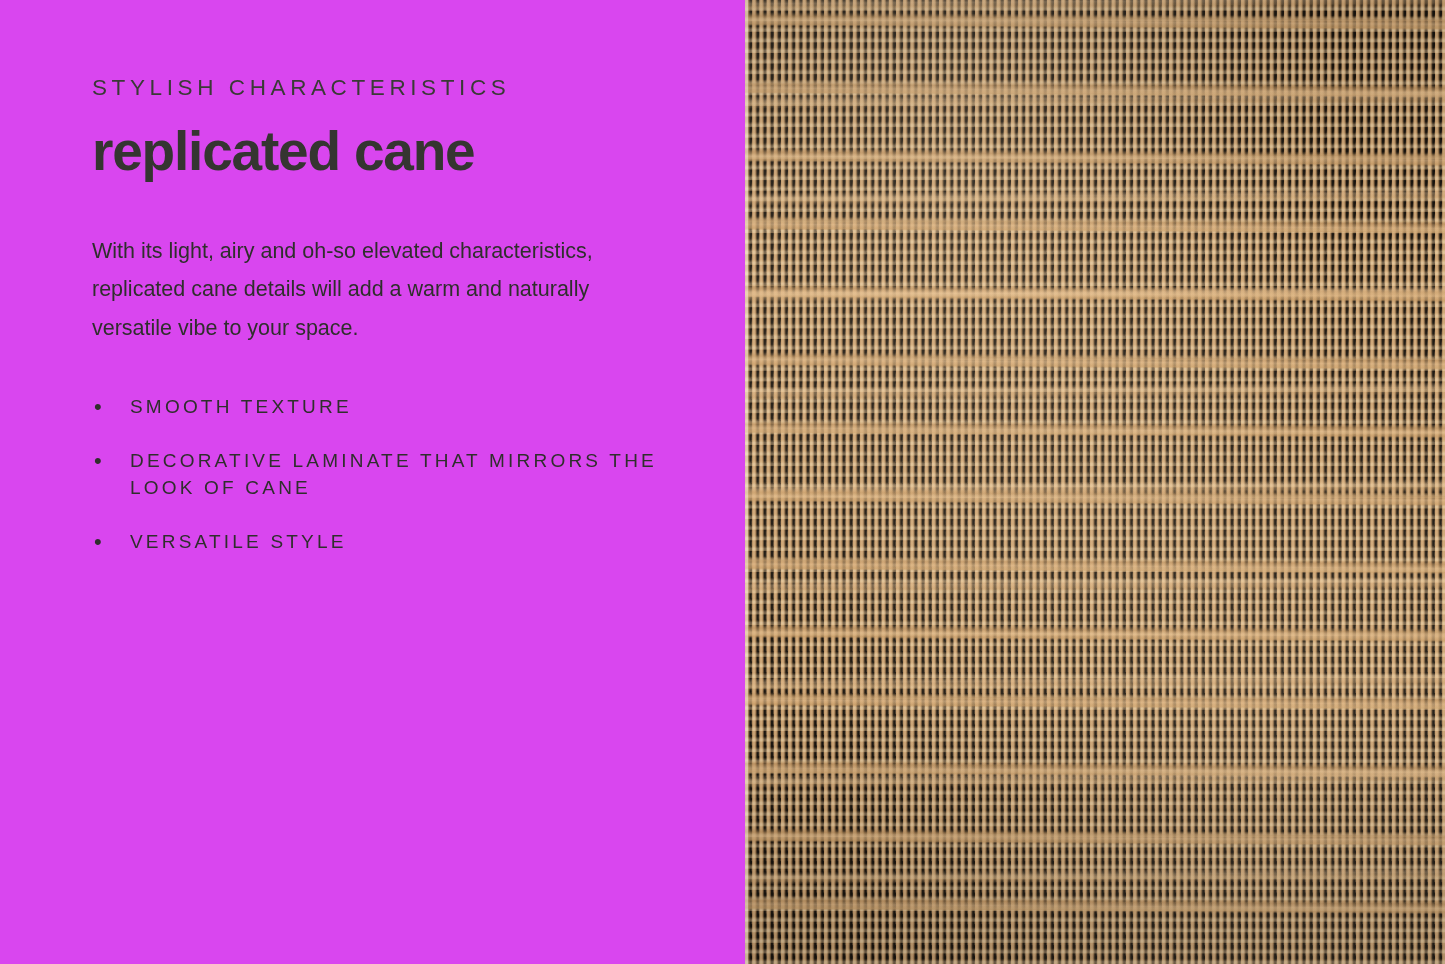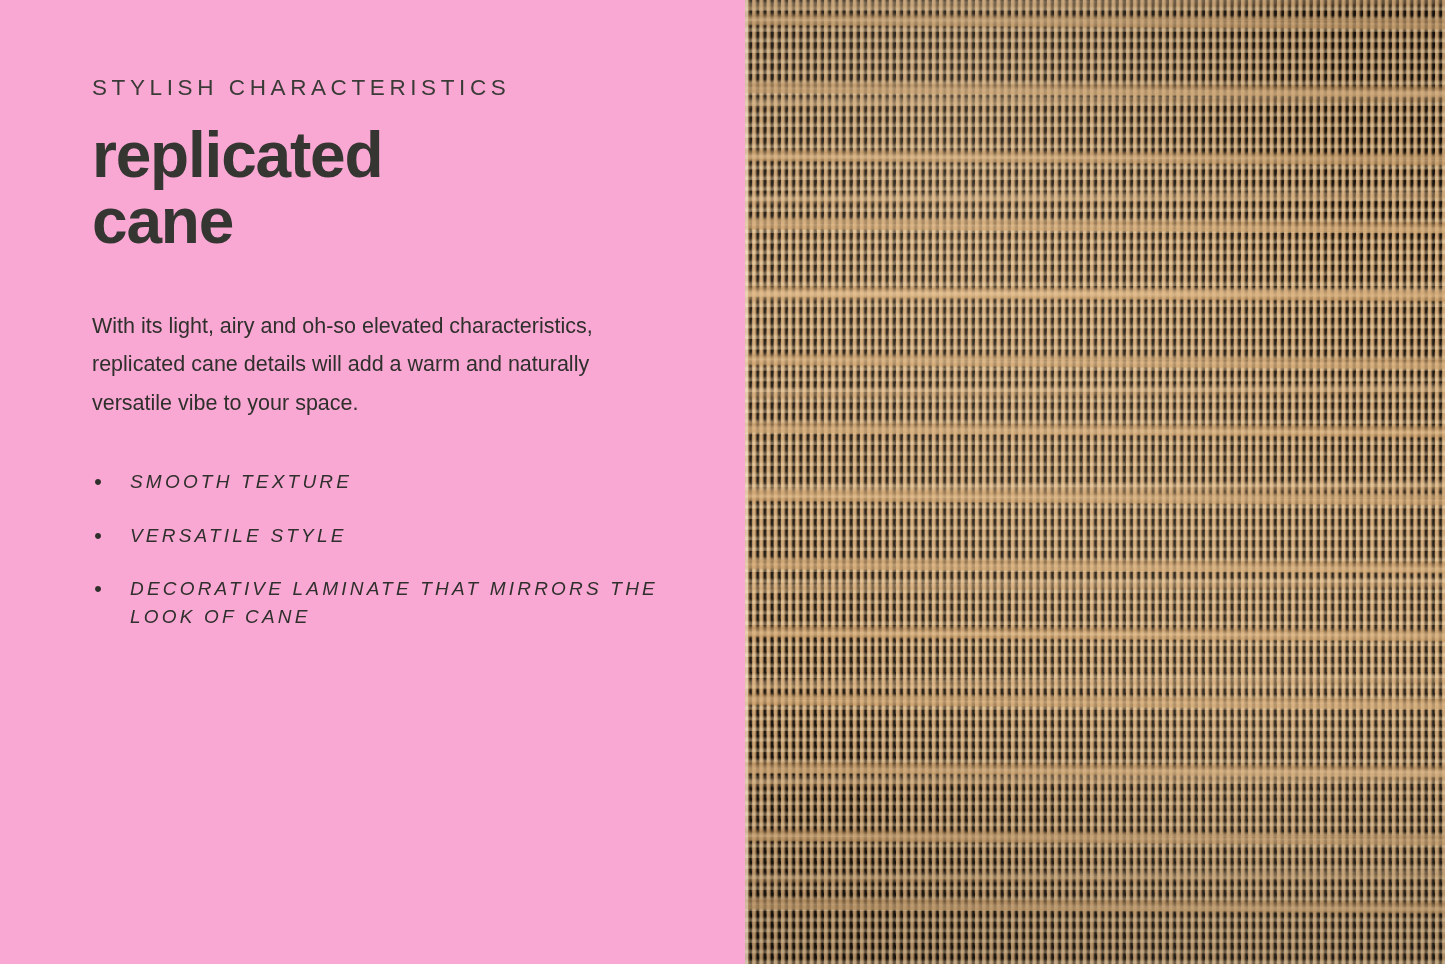--- a/index.html
+++ b/index.html
@@ -18,21 +18,21 @@
     width: 1445px;
     height: 964px;
     display: flex;
     background: #ffffff;
   }
   
   .left-panel {
     position: relative;
     width: 745px;
     height: 964px;
-    background: #f9a8d4;
+    background: #d946ef;
     box-sizing: border-box;
     padding: 0;
     flex: 0 0 745px;
   }
   .content {
     position: absolute;
     left: 92px;
     top: 74px;
     width: 580px;
   }
@@ -41,42 +41,41 @@
     font-size: 22.5px;
     letter-spacing: 4.6px;
     color: #3a3a36;
     font-weight: 400;
     line-height: 1.2;
     margin: 0 0 22px 0;
     white-space: nowrap;
   }
   .headline {
     font-family: "Liberation Sans", sans-serif;
-    font-size: 64px;
+    font-size: 55px;
     font-weight: bold;
     color: #353531;
     line-height: 1.03;
     letter-spacing: -1.2px;
     margin: 0;
     max-width: 430px;
   }
   .body-copy {
     font-family: "Liberation Sans", sans-serif;
     font-size: 21.5px;
     color: #2f2f2c;
     line-height: 1.79;
     margin: 52px 0 16px 0;
     max-width: 560px;
     font-weight: 400;
   }
   .bullets {
     list-style: none;
     margin: 46px 0 12px 0;
     padding: 0;
-    font-style: italic;
   }
   .bullets li {
     position: relative;
     padding-left: 38px;
     margin-bottom: 26px;
     font-family: "Liberation Sans", sans-serif;
     font-size: 19px;
     letter-spacing: 3.2px;
     color: #2f2f2c;
     line-height: 1.45;
@@ -190,22 +189,22 @@
     <div class="content">
 
       <div class="eyebrow">STYLISH CHARACTERISTICS</div>
 
       <h1 class="headline">replicated cane</h1>
 
       <p class="body-copy">With its light, airy and oh-so elevated characteristics, replicated cane details will add a warm and naturally versatile vibe to your space.</p>
 
       <ul class="bullets">
         <li>SMOOTH TEXTURE</li>
+        <li>DECORATIVE LAMINATE THAT MIRRORS THE LOOK OF CANE</li>
         <li>VERSATILE STYLE</li>
-        <li>DECORATIVE LAMINATE THAT MIRRORS THE LOOK OF CANE</li>
       </ul>
 
     </div>
   </div>
 
   <div class="image-panel">
     <div class="weave"></div>
     <div class="weave-h"></div>
     <div class="weave-strands"></div>
     <div class="weave-strands2"></div>

